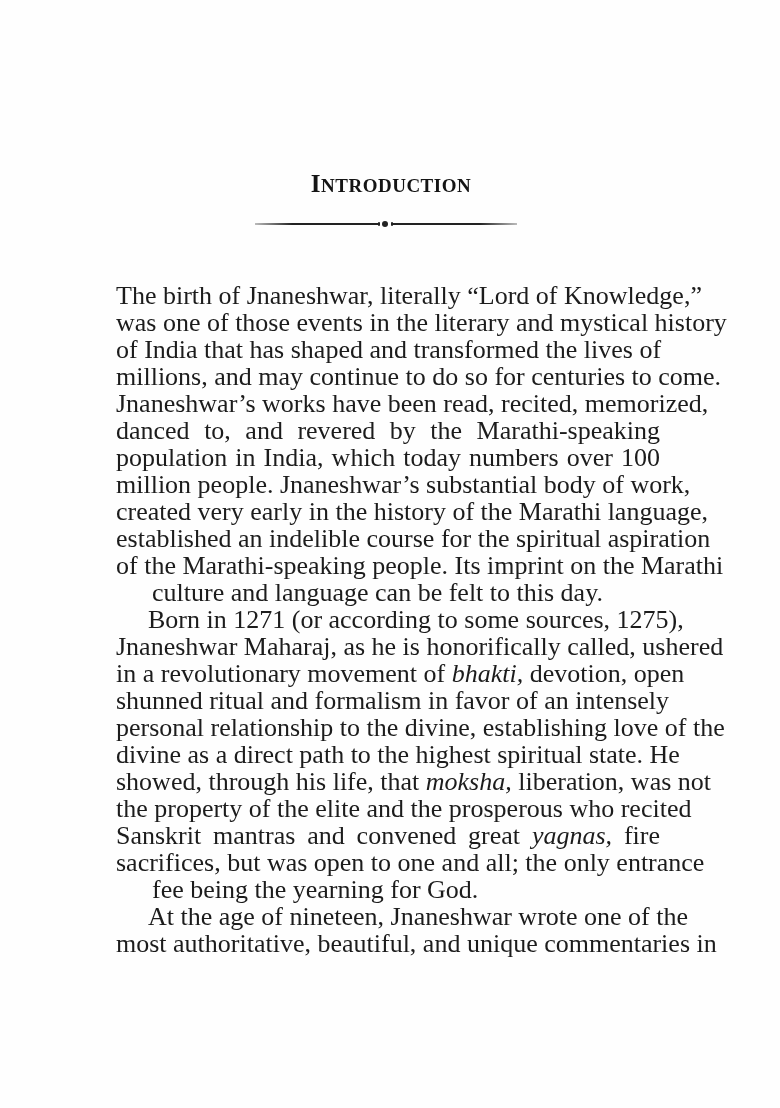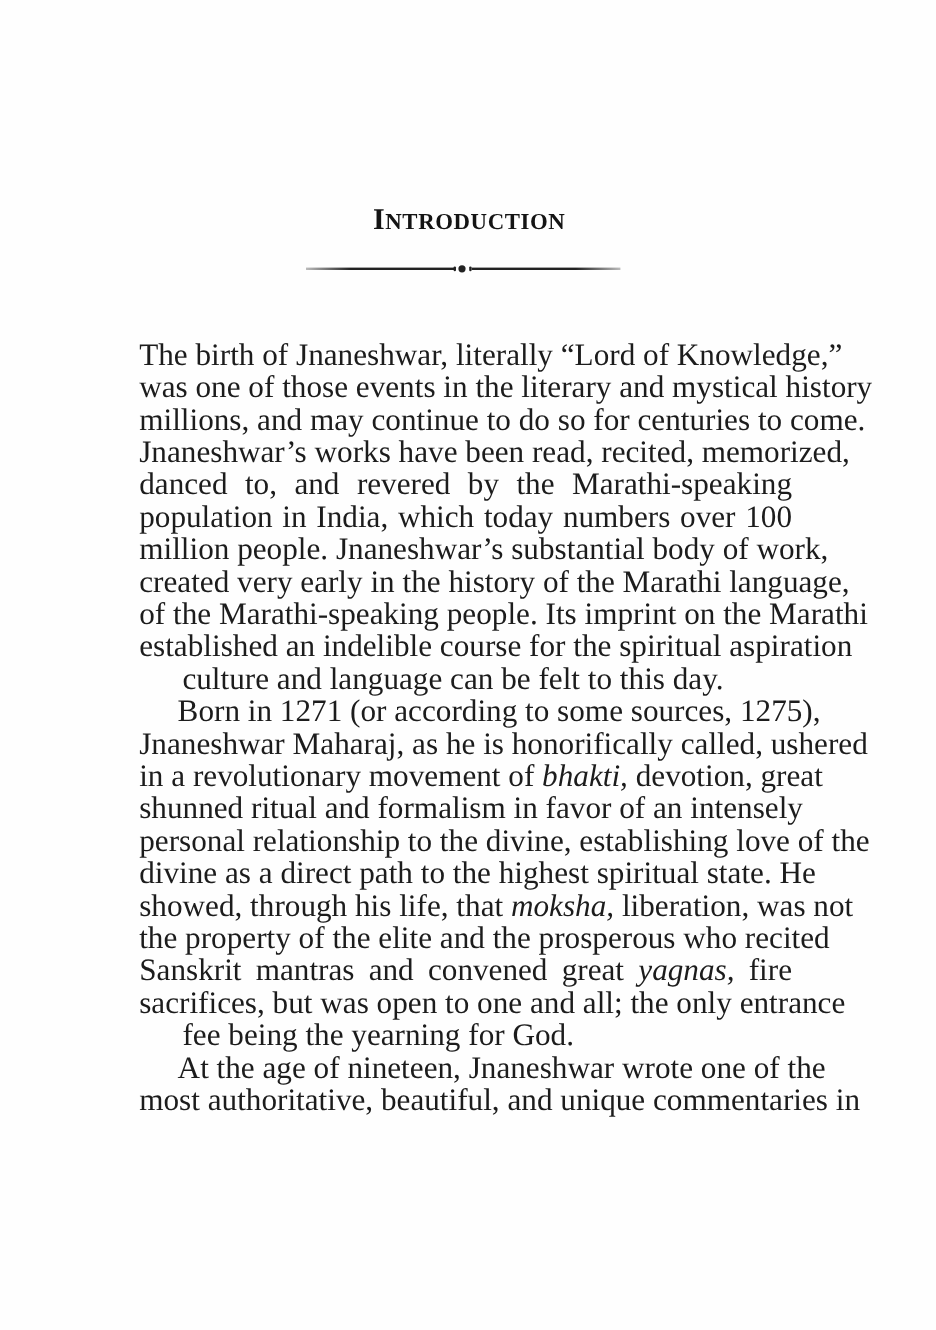--- a/index.html
+++ b/index.html
@@ -115,34 +115,35 @@
     <div class="tick l"></div>
     <div class="dot"></div>
     <div class="tick r"></div>
     <div class="line right"></div>
   </div>
 
   <div class="body-text">
     <div>
       <span class="line-row">The birth of Jnaneshwar, literally “Lord of Knowledge,”</span>
       <span class="line-row">was one of those events in the literary and mystical history</span>
+      <span class="line-row">of India that has shaped and transformed the lives of</span>
       <span class="line-row">millions, and may continue to do so for centuries to come.</span>
       <span class="line-row">Jnaneshwar’s works have been read, recited, memorized,</span>
       <span class="line-row">danced to, and revered by the Marathi-speaking</span>
       <span class="line-row">population in India, which today numbers over 100</span>
       <span class="line-row">million people. Jnaneshwar’s substantial body of work,</span>
       <span class="line-row">created very early in the history of the Marathi language,</span>
+      <span class="line-row">established an indelible course for the spiritual aspiration</span>
       <span class="line-row">of the Marathi-speaking people. Its imprint on the Marathi</span>
-      <span class="line-row">established an indelible course for the spiritual aspiration</span>
       <span class="line-row last">culture and language can be felt to this day.</span>
     </div>
     <div>
       <span class="line-row indent">Born in 1271 (or according to some sources, 1275),</span>
       <span class="line-row">Jnaneshwar Maharaj, as he is honorifically called, ushered</span>
-      <span class="line-row"><span>in a revolutionary movement of</span> <em>bhakti,</em> <span>devotion, great</span></span>
+      <span class="line-row"><span>in a revolutionary movement of</span> <em>bhakti,</em> <span>devotion, open</span></span>
       <span class="line-row">shunned ritual and formalism in favor of an intensely</span>
       <span class="line-row">personal relationship to the divine, establishing love of the</span>
       <span class="line-row">divine as a direct path to the highest spiritual state. He</span>
       <span class="line-row"><span>showed, through his life, that</span> <em>moksha,</em> <span>liberation, was not</span></span>
       <span class="line-row">the property of the elite and the prosperous who recited</span>
       <span class="line-row"><span>Sanskrit mantras and convened great</span> <em>yagnas,</em> <span>fire</span></span>
       <span class="line-row">sacrifices, but was open to one and all; the only entrance</span>
       <span class="line-row last">fee being the yearning for God.</span>
     </div>
     <div>

